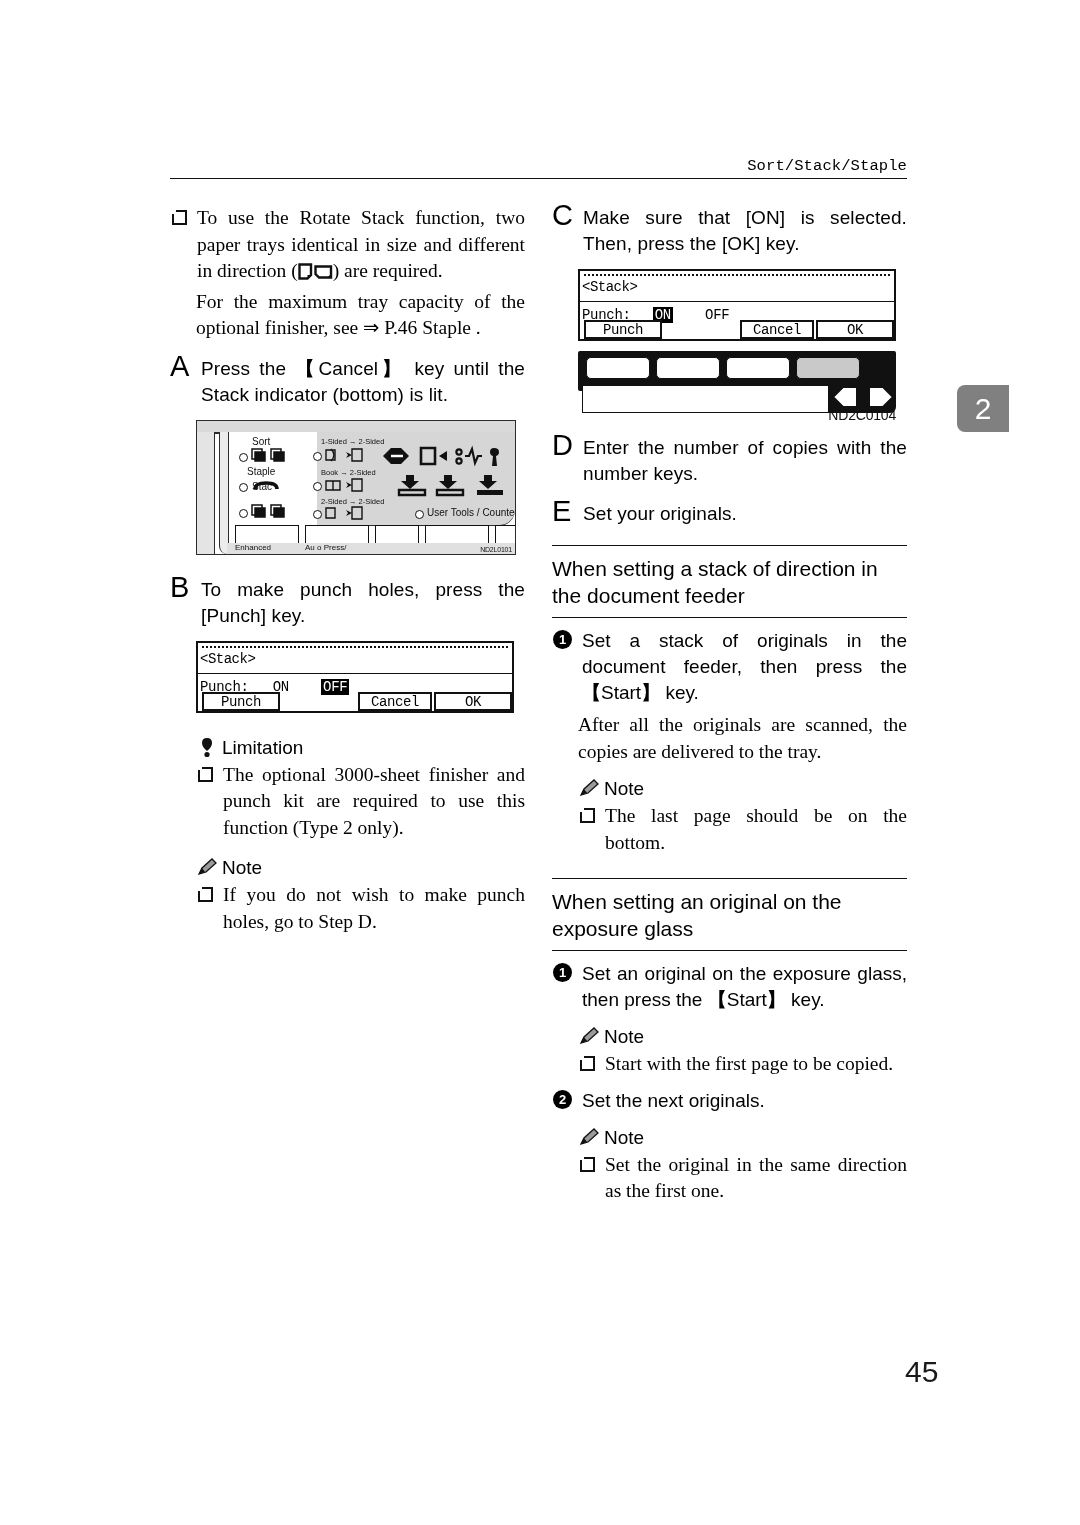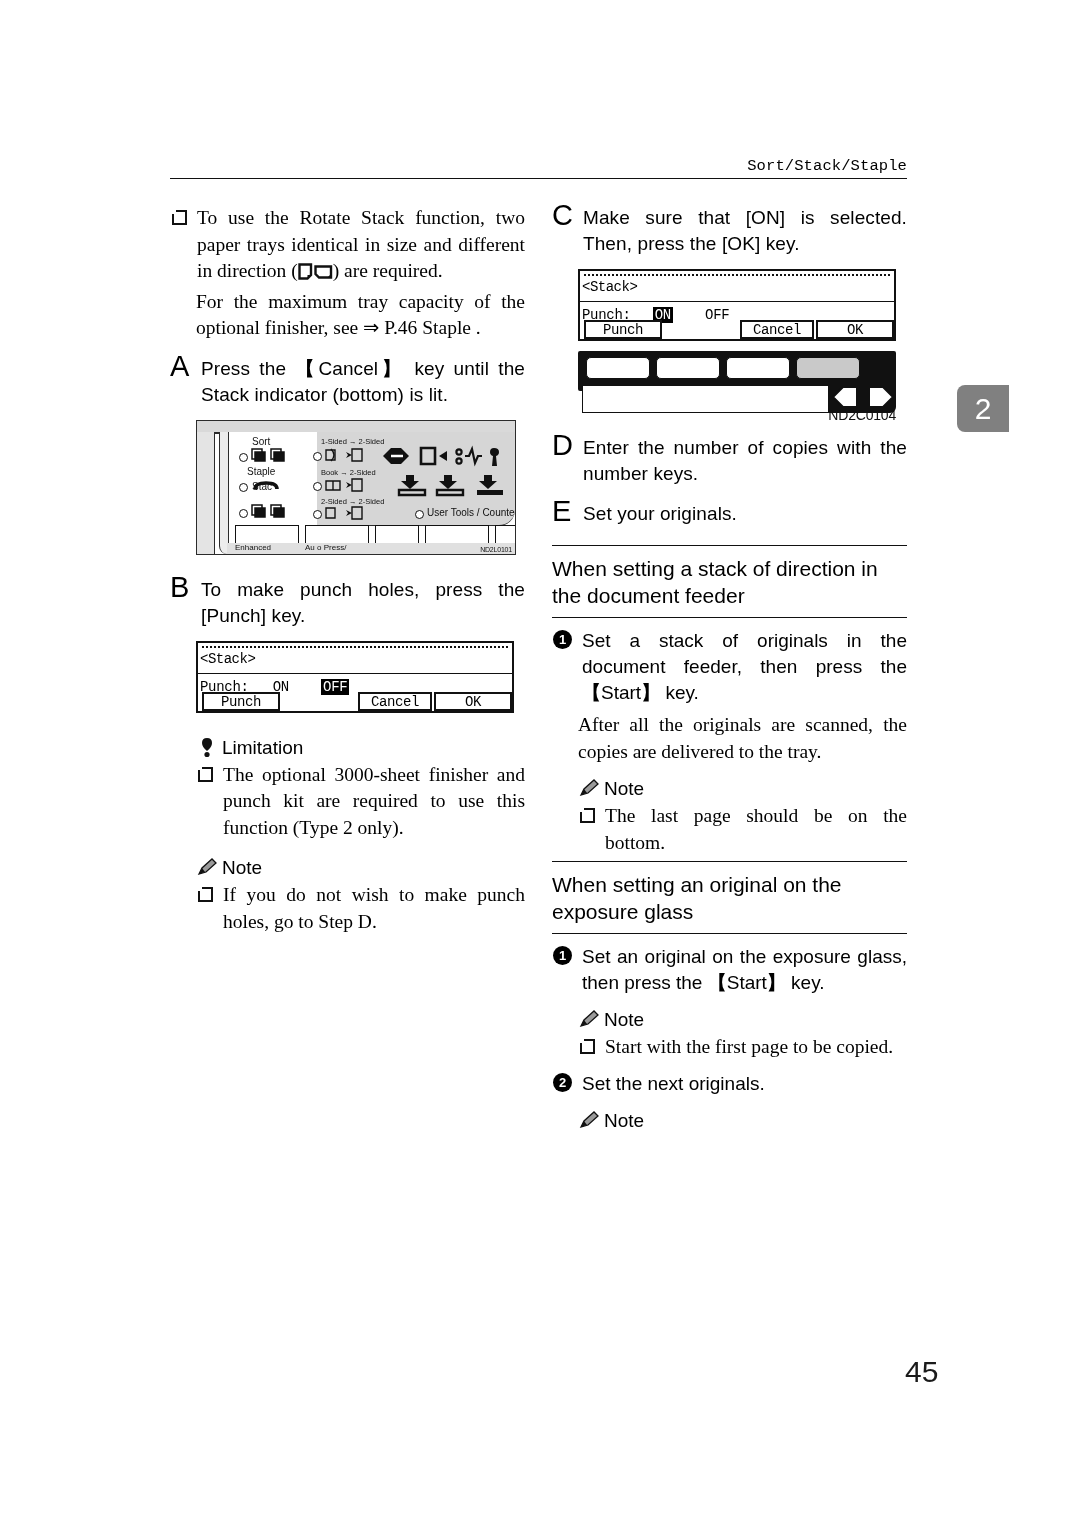--- a/index.html
+++ b/index.html
@@ -408,21 +408,21 @@
       </span>
       <span class="lbl">Note</span>
     </div>
     <div class="indent">
       <div class="bul p-serif">
         <span class="sq"></span>
         <span>The last page should be on the bottom.</span>
       </div>
     </div>
 
-    <div class="sect" style="margin-top:5px;">
+    <div class="sect" style="margin-top:22px;">
       <div class="rule-t"></div>
       <div class="title">When setting an original on the exposure glass</div>
       <div class="rule-b"></div>
     </div>
 
     <div class="nstep">
       <span class="num">1</span>
       <div class="body"><span>Set an original on the exposure glass, then press the </span><span class="kb">【</span><span class="key">Start</span><span class="kb">】</span><span> key.</span></div>
     </div>
 
@@ -449,14 +449,20 @@
 
     <div class="ico-head indent">
       <span class="ico-box">
         <svg width="22" height="21" viewBox="0 0 22 21">
             <path d="M3 17 l3 -6 L16 2 l4 4 -10 9z" fill="#9a9a9a" stroke="#111" stroke-width="1.3"></path>
             <path d="M3 17 l6 -2 -3 -4z" fill="#111"></path>
           </svg>
       </span>
       <span class="lbl">Note</span>
     </div>
+    <div class="indent">
+      <div class="bul p-serif">
+        <span class="sq"></span>
+        <span>Set the original in the same direction as the first one.</span>
+      </div>
+    </div>
   </div>
 </div>
 
 </body></html>

